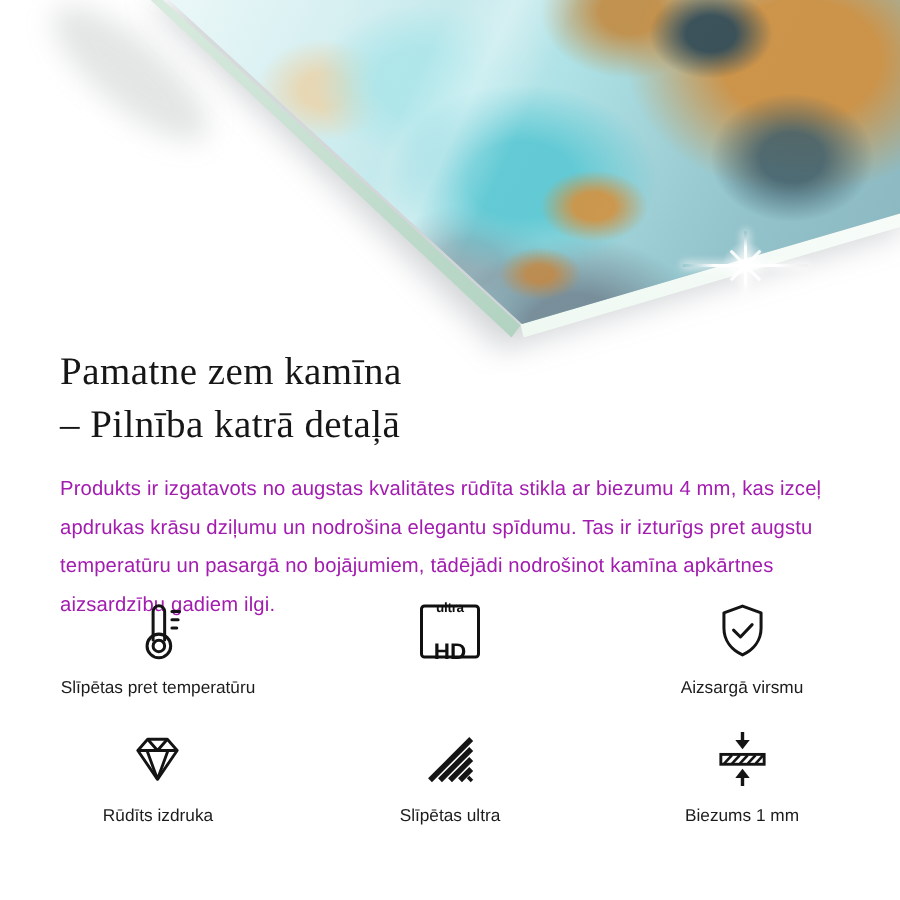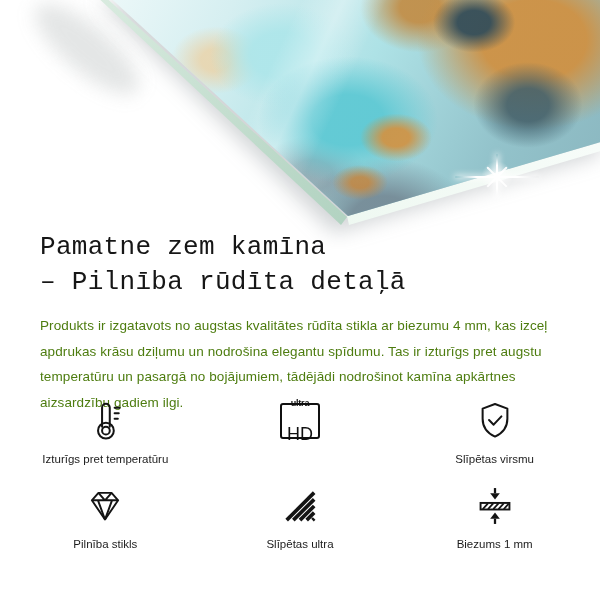--- a/index.html
+++ b/index.html
@@ -77,48 +77,48 @@
     background: linear-gradient(180deg, rgba(255,255,255,0) 0%, #fff 25%, #fff 75%, rgba(255,255,255,0) 100%);
     box-shadow: 0 0 6px 1px rgba(255,255,255,0.85);
   }
   .sparkle .ray-d { position: absolute; left: -14px; top: -0.9px; width: 28px; height: 1.8px; background: rgba(255,255,255,0.9); border-radius: 2px; }
   .sparkle .d1 { transform: rotate(45deg); }
   .sparkle .d2 { transform: rotate(-45deg); }
 
   
   .heading {
     position: absolute; left: 40px; top: 230px;
-    font-family: Liberation Mono, monospace;
+    font-family: Liberation Serif, serif;
     font-weight: 400;
     font-size: 26px; line-height: 35px;
     color: #161616; letter-spacing: 0.3px;
   }
   .description {
     position: absolute; left: 40px; top: 313px; width: 527px;
     font-size: 13.5px; line-height: 25.5px;
-    color: #4d7c0f; letter-spacing: 0.1px;
+    color: #a21caf; letter-spacing: 0.1px;
   }
 
   
   .features {
     position: absolute; left: 8px; top: 398px; width: 584px;
     display: grid; grid-template-columns: repeat(3, 1fr);
     row-gap: 18px; text-align: center;
   }
   .feature { display: flex; flex-direction: column; align-items: center; }
   .icon-box { height: 46px; display: flex; align-items: center; justify-content: center; margin-bottom: 9px; }
   .feature-label { font-size: 11.5px; color: #1c1c1c; }
   .icon-stroke { stroke: #141414; fill: none; stroke-width: 2.2; }
   .ultrahd-box {
     width: 40px; height: 36px; border: 2.5px solid #101010; border-radius: 3px;
     display: flex; flex-direction: column; align-items: center; justify-content: center;
     color: #101010;
   }
   .ultrahd-box .u-top { font-size: 9px; font-weight: 700; line-height: 1; letter-spacing: -0.2px; }
-  .ultrahd-box .u-bottom { font-size: 18px; font-weight: 400; line-height: 1; margin-top: 17px; }
+  .ultrahd-box .u-bottom { font-size: 15px; font-weight: 700; line-height: 1; margin-top: 17px; }
 </style>
 </head>
 <body>
 
 <div class="hero">
   <div class="glass-shadow-wrap">
     <div class="glass-shadow"></div>
   </div>
   <div class="shadow-extra"></div>
   <div class="glass-edge-left"></div>
@@ -128,66 +128,66 @@
     <div class="glow"></div>
     <div class="ray-h"></div>
     <div class="ray-v"></div>
     <div class="ray-d d1"></div>
     <div class="ray-d d2"></div>
   </div>
 </div>
 
 <h1 class="heading">
   <span>Pamatne zem kamīna</span><br>
-  <span>– Pilnība rūdīta detaļā</span>
+  <span>– Pilnība katrā detaļā</span>
 </h1>
 
 <p class="description">Produkts ir izgatavots no augstas kvalitātes rūdīta stikla ar biezumu 4 mm, kas izceļ apdrukas krāsu dziļumu un nodrošina elegantu spīdumu. Tas ir izturīgs pret augstu temperatūru un pasargā no bojājumiem, tādējādi nodrošinot kamīna apkārtnes aizsardzību gadiem ilgi.</p>
 
 <div class="features">
 
   <div class="feature">
     <div class="icon-box">
       <svg width="44" height="44" viewBox="0 0 48 48" aria-hidden="true">
         <path class="icon-stroke" d="M20.8 30.2 V9.5 a4.2 4.2 0 0 1 8.4 0 V30.2" stroke-linecap="round"></path>
         <circle class="icon-stroke" cx="25" cy="34.5" r="8.6"></circle>
         <circle class="icon-stroke" cx="25" cy="34.5" r="4.2"></circle>
         <path class="icon-stroke" d="M34.5 9.5 h5.5 M34.5 15.5 h4.5 M34.5 21.5 h3.5" stroke-linecap="round"></path>
       </svg>
     </div>
-    <div class="feature-label">Izturīgs pret temperatūru</div>
+    <div class="feature-label">Slīpētas pret temperatūru</div>
   </div>
 
   <div class="feature">
     <div class="icon-box">
       <div class="ultrahd-box">
         <span class="u-top">ultra</span>
         <span class="u-bottom">HD</span>
       </div>
     </div>
   </div>
 
   <div class="feature">
     <div class="icon-box">
       <svg width="44" height="44" viewBox="0 0 48 48" aria-hidden="true">
         <path class="icon-stroke" stroke-linejoin="round" d="M24 5.5 L37.5 10.5 V21.5 C37.5 31 31.5 37.6 24 41 C16.5 37.6 10.5 31 10.5 21.5 V10.5 Z"></path>
         <path class="icon-stroke" stroke-linecap="round" stroke-linejoin="round" d="M17.5 23 l5 5 l8.5 -9"></path>
       </svg>
     </div>
-    <div class="feature-label">Slīpētas virsmu</div>
+    <div class="feature-label">Aizsargā virsmu</div>
   </div>
 
   <div class="feature">
     <div class="icon-box">
       <svg width="42" height="42" viewBox="0 0 48 48" aria-hidden="true">
         <path class="icon-stroke" stroke-linejoin="round" d="M16.5 9 H31.5 L39 17.5 L24 39.5 L9 17.5 Z"></path>
         <path class="icon-stroke" stroke-linejoin="round" d="M9 17.5 H39 M16.5 9 L24 17.5 L31.5 9 M16 17.5 L24 39.5 M32 17.5 L24 39.5"></path>
       </svg>
     </div>
-    <div class="feature-label">Pilnība stikls</div>
+    <div class="feature-label">Rūdīts izdruka</div>
   </div>
 
   <div class="feature">
     <div class="icon-box">
       <svg width="40" height="40" viewBox="0 0 48 48" aria-hidden="true">
         <g stroke="#141414" stroke-width="4.4" fill="none">
           <path d="M8 41 L41 8"></path>
           <path d="M16 41 L41 16"></path>
           <path d="M24 41 L41 24"></path>
           <path d="M32 41 L41 32"></path>

